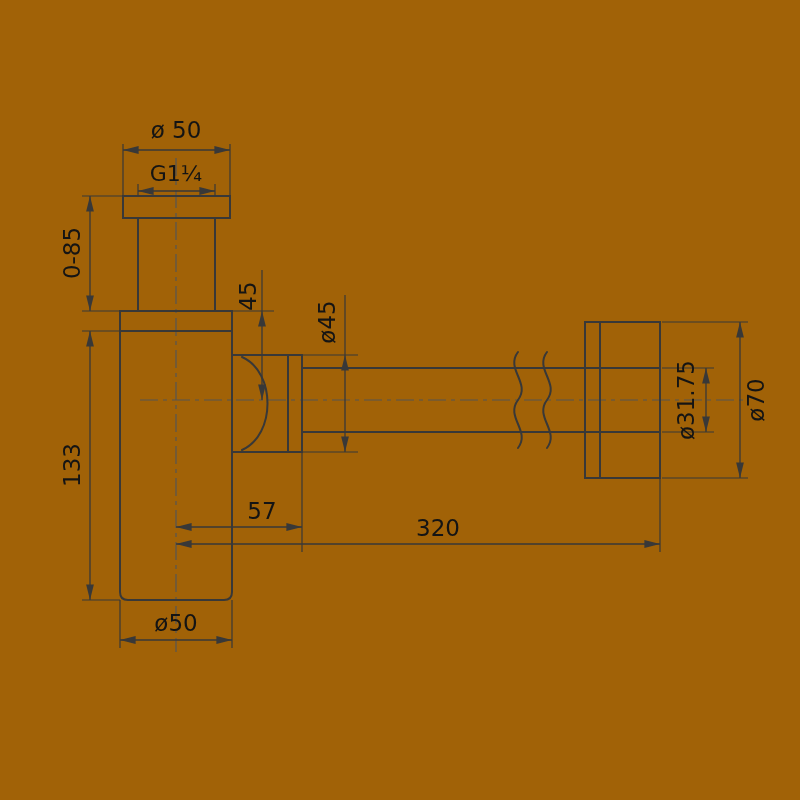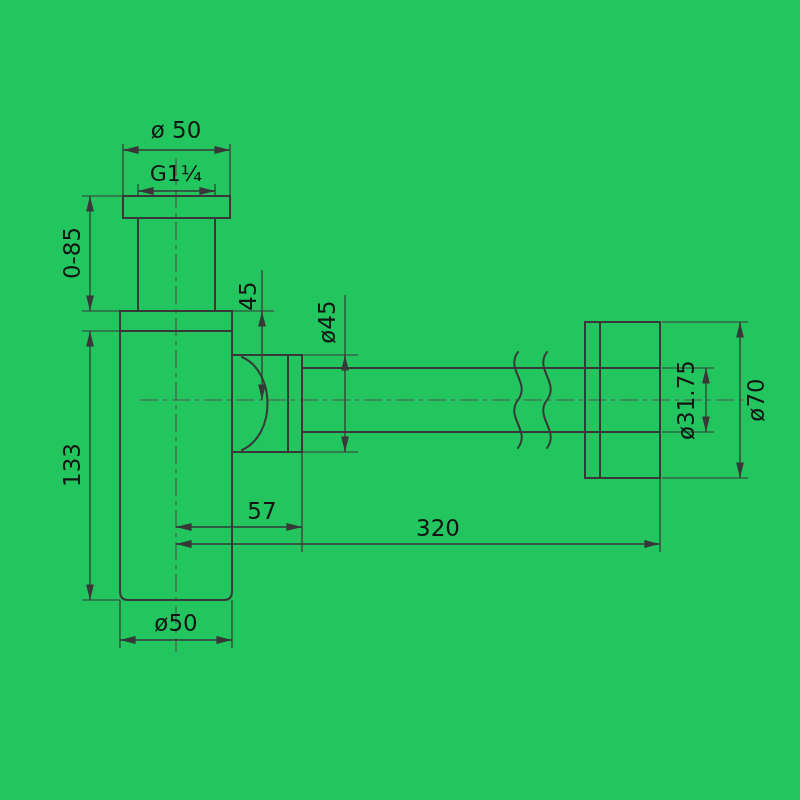--- a/index.html
+++ b/index.html
@@ -7,21 +7,21 @@
     padding: 0;
     width: 800px;
     height: 800px;
     background: #ffffff;
     font-family: "DejaVu Sans", "Liberation Sans", sans-serif;
   }
   .stage {
     position: relative;
     width: 800px;
     height: 800px;
-    background: #22c55e;
+    background: #a16207;
     overflow: hidden;
   }
   svg { display: block; }
   .obj  { fill: none; stroke-width: 2;   stroke-linecap: round; }
   .dim  { fill: none; stroke-width: 1.3; }
   .ext  { fill: none; stroke-width: 1.2; }
   .cl   { fill: none; stroke-width: 1.2; stroke-dasharray: 18 5 4 5; }
   .lbl  { fill: #141414; font-size: 23px; font-family: "DejaVu Sans", "Liberation Sans", sans-serif; }
   .lbl-sm { font-size: 22px; }
 </style>

